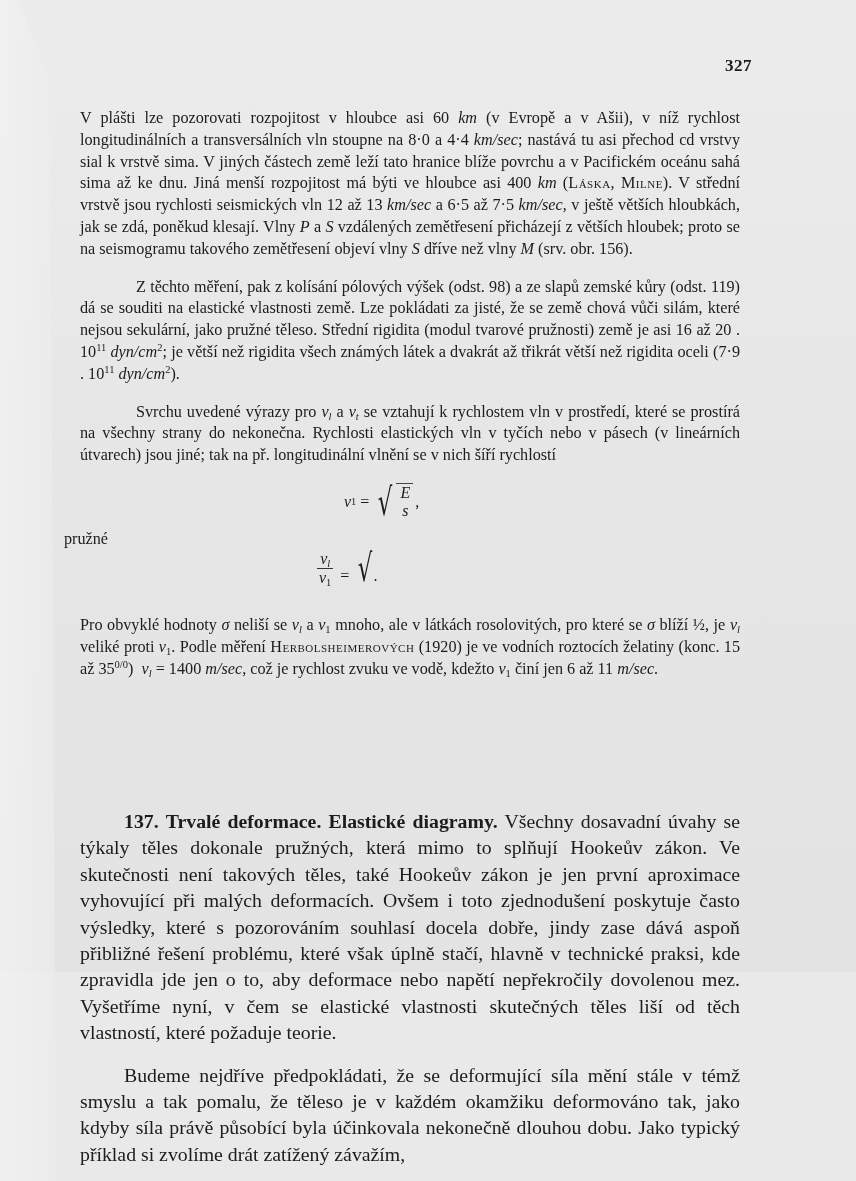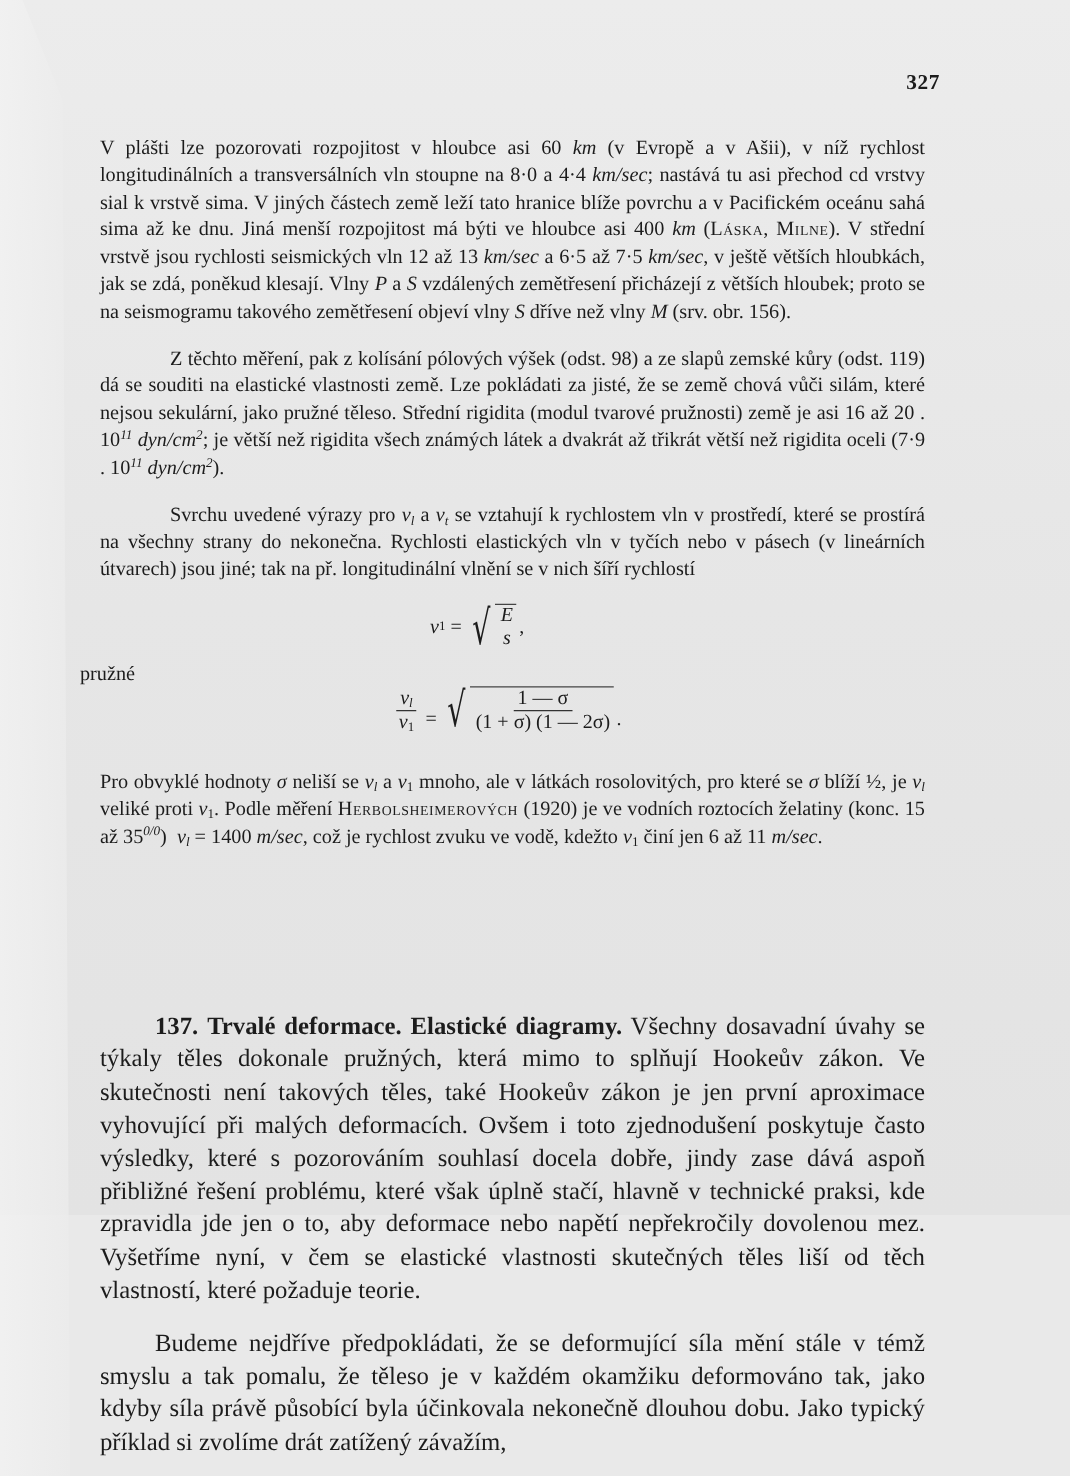--- a/index.html
+++ b/index.html
@@ -30,21 +30,21 @@
     font-family: "Liberation Serif", serif;
     text-align: justify;
   }
   .small { top: 92px; font-size: 16.2px; line-height: 21.8px; }
   .large { top: 792px; font-size: 19.8px; line-height: 26.4px; }
   .text p { margin: 16px; }
   .indent { text-indent: 56px; }
   .large .indent { text-indent: 44px; }
   i { font-style: italic; }
   .sc { font-variant: small-caps; letter-spacing: 0.5px; }
-  sup { font-size: 0.65em; line-height: 0; vertical-align: 0.55em; font-style: italic; }
+  sup { font-size: 0.65em; line-height: 0; vertical-align: 0.55em; }
   sub { font-size: 0.65em; line-height: 0; vertical-align: -0.25em; }
   .formula { position: relative; height: 44px; }
   .f1 { position: absolute; left: 280px; top: 0; font-size: 16px; display: flex; align-items: center; }
   .f2 { position: absolute; left: 250px; top: 0; font-size: 16px; display: flex; align-items: flex-end; }
   .frac { display: inline-flex; flex-direction: column; align-items: center; vertical-align: middle; margin: 0 2px; }
   .frac .num { border-bottom: 1px solid #333; padding: 0 3px; line-height: 18px; }
   .frac .den { padding: 0 3px; line-height: 18px; }
   .sqrt { display: inline-flex; align-items: stretch; }
   .sqrt .rad { font-size: 38px; line-height: 38px; transform: scaleX(0.6); margin-right: -4px; font-family: "DejaVu Serif", serif; }
   .sqrt .body { border-top: 1px solid #444; padding-left: 2px; }
@@ -88,24 +88,20 @@
 
     <div class="formula" style="height:50px;">
       <div class="f2">
         <span class="frac">
             <span class="num"><i>v</i><sub><i>l</i></sub></span>
             <span class="den"><i>v</i><sub>1</sub></span>
           </span>
         <span style="white-space:pre;"> = </span>
         <span class="sqrt">
             <span class="rad">√</span>
-            <span class="body frac">
-              <span class="num">1 — σ</span>
-              <span class="den">(1 + σ) (1 — 2σ)</span>
-            </span>
           </span>
         <span>.</span>
       </div>
     </div>
 
     <p><span>Pro obvyklé hodnoty </span><i>σ</i><span> neliší se </span><i>v</i><sub><i>l</i></sub><span> a </span><i>v</i><sub>1</sub><span> mnoho, ale v látkách rosolovitých, pro které se </span><i>σ</i><span> blíží ½, je </span><i>v</i><sub><i>l</i></sub><span> veliké proti </span><i>v</i><sub>1</sub><span>. Podle měření </span><span class="sc">Herbolsheimerových</span><span> (1920) je ve vodních roztocích želatiny (konc. 15 až 35</span><sup>0/0</sup><span style="white-space:pre;">)  </span><i>v</i><sub><i>l</i></sub><span> = 1400 </span><i>m/sec</i><span>, což je rychlost zvuku ve vodě, kdežto </span><i>v</i><sub>1</sub><span> činí jen 6 až 11 </span><i>m/sec</i><span>.</span></p>
   </div>
 
   <div class="text large">
     <p class="indent"><span class="heading-num">137.</span> <span class="heading-title">Trvalé deformace. Elastické diagramy.</span> <span>Všechny dosavadní úvahy se týkaly těles dokonale pružných, která mimo to splňují Hookeův zákon. Ve skutečnosti není takových těles, také Hookeův zákon je jen první aproximace vyhovující při malých deformacích. Ovšem i toto zjednodušení poskytuje často výsledky, které s pozorováním souhlasí docela dobře, jindy zase dává aspoň přibližné řešení problému, které však úplně stačí, hlavně v technické praksi, kde zpravidla jde jen o to, aby deformace nebo napětí nepřekročily dovolenou mez. Vyšetříme nyní, v čem se elastické vlastnosti skutečných těles liší od těch vlastností, které požaduje teorie.</span></p>

